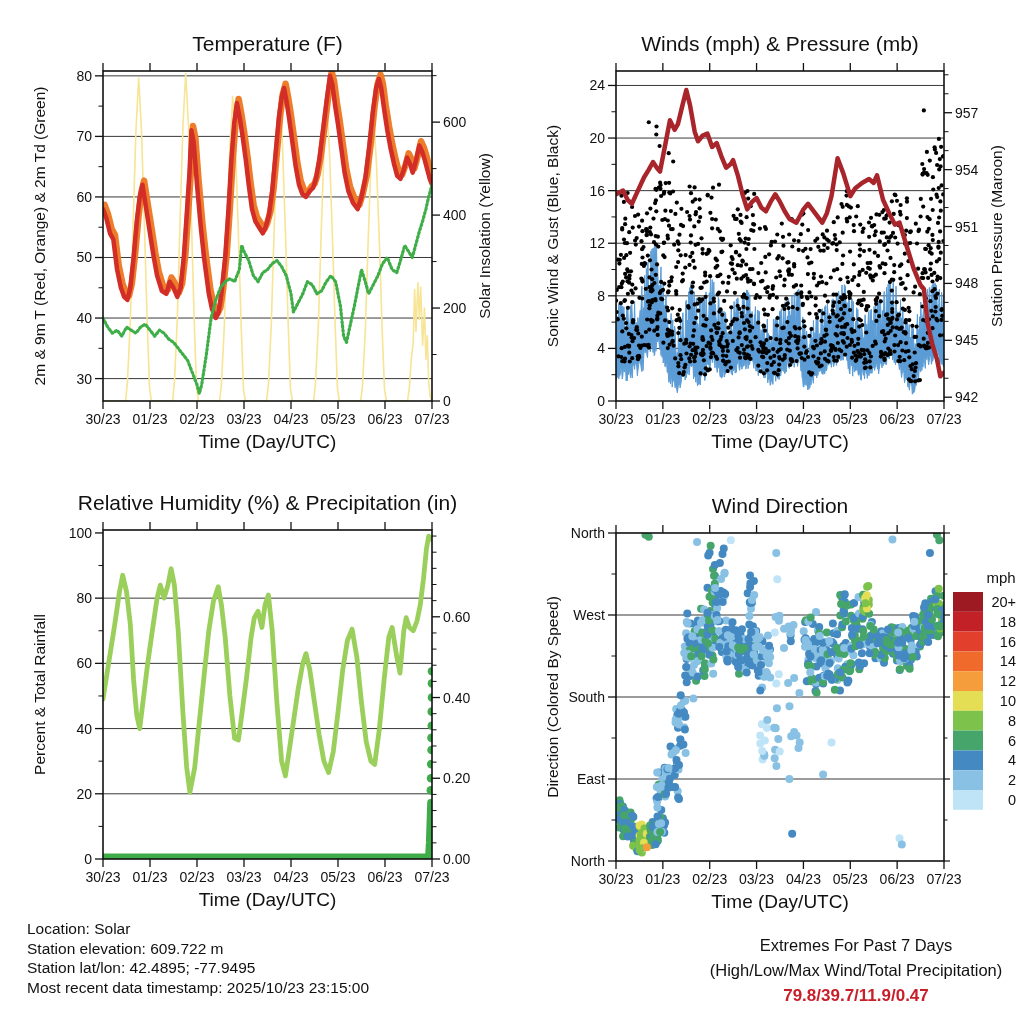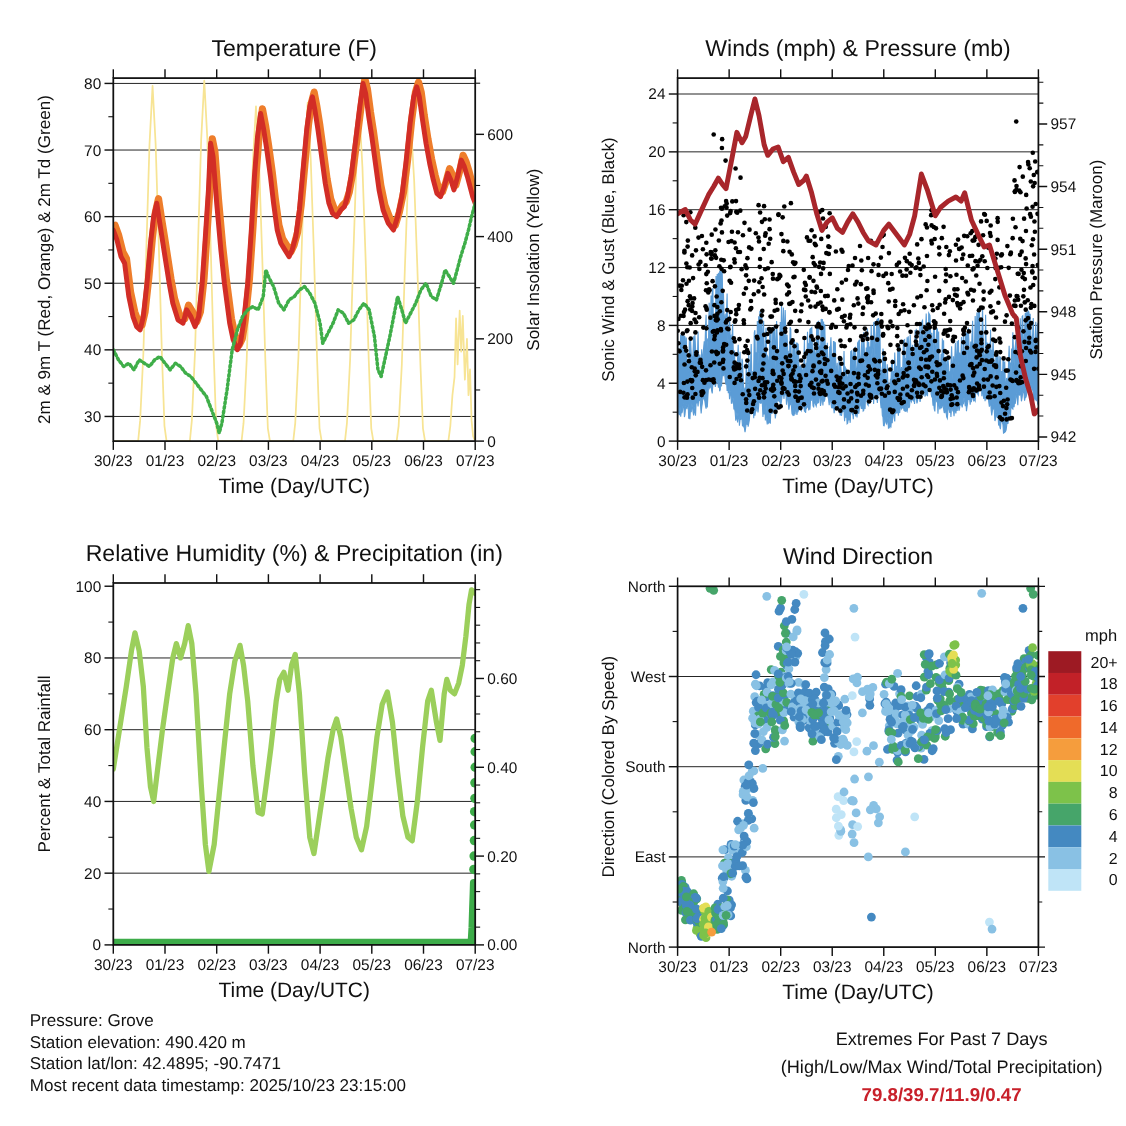--- a/index.html
+++ b/index.html
@@ -2638,23 +2638,23 @@
         <rect x="953" y="750.4" width="30" height="19.8" fill="#4489c1"></rect>
         <text x="1016" y="765.3" class="leglab" text-anchor="end">4</text>
         <rect x="953" y="770.2" width="30" height="19.8" fill="#89c1e4"></rect>
         <text x="1016" y="785.1" class="leglab" text-anchor="end">2</text>
         <rect x="953" y="790" width="30" height="19.8" fill="#bfe4f7"></rect>
         <text x="1016" y="804.9" class="leglab" text-anchor="end">0</text>
       </g>
     </svg>
 
   <div class="station-info">
-    <div>Pressure: Grove</div>
-    <div>Station elevation: 490.420 m</div>
-    <div>Station lat/lon: 42.4895; -90.7471</div>
+    <div>Location: Solar</div>
+    <div>Station elevation: 609.722 m</div>
+    <div>Station lat/lon: 42.4895; -77.9495</div>
     <div>Most recent data timestamp: 2025/10/23 23:15:00</div>
   </div>
 
   <div class="extremes">
     <div>Extremes For Past 7 Days</div>
     <div>(High/Low/Max Wind/Total Precipitation)</div>
     <div class="vals" id="extremes-values" style="color: rgb(200, 32, 42);">79.8/39.7/11.9/0.47</div>
   </div>
 </div>
 

